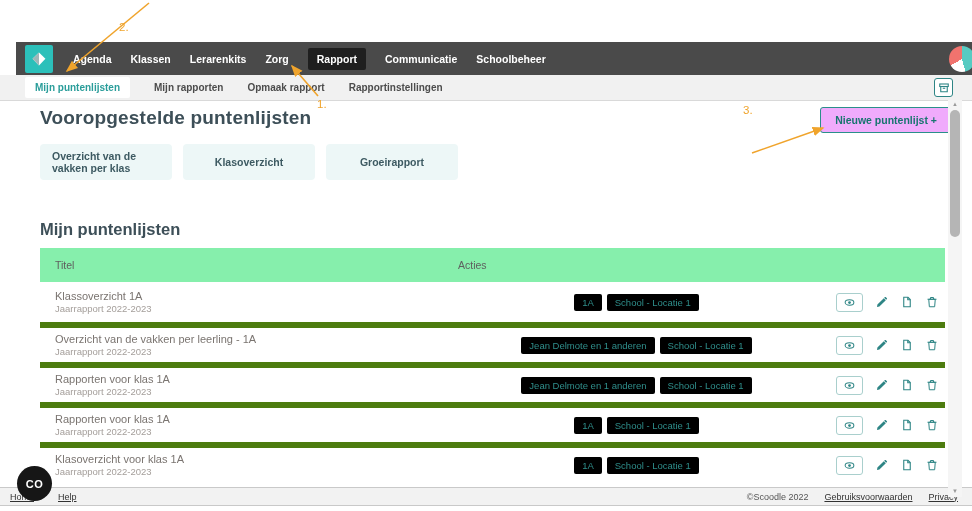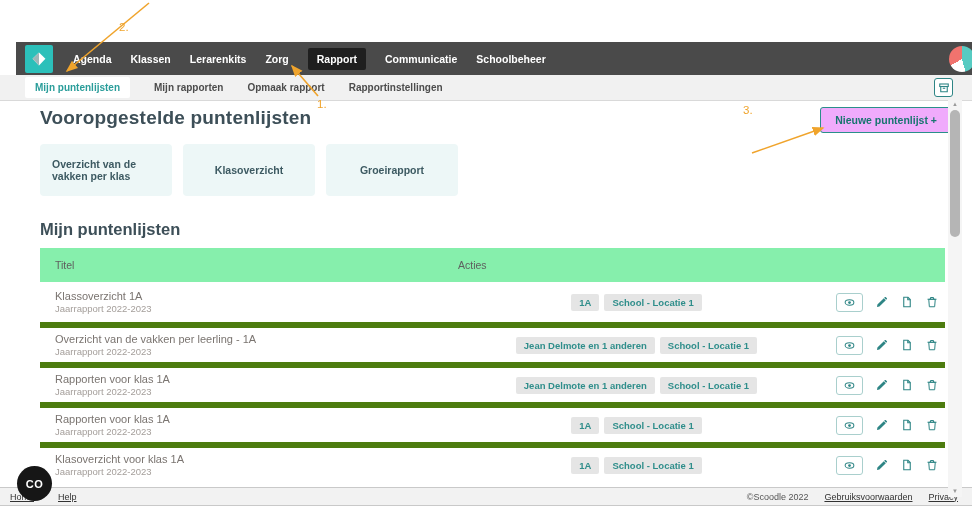--- a/index.html
+++ b/index.html
@@ -31,40 +31,40 @@
                  border:1px solid #2e8585; border-radius:3px; color:#2e8585; display:flex; align-items:center;
                  justify-content:center; cursor:pointer; padding:0; }
   .archive-btn .ic { width:12px; height:12px; }
 
   
   h1 { position:absolute; left:40px; top:107px; font-size:19px; font-weight:700; color:#3d4f58; letter-spacing:.2px; }
   .new-btn { position:absolute; right:20px; top:107px; background:#f0abfc; border:1px solid #2a8f8a; border-radius:3px;
              color:#17756f; font-size:10.5px; font-weight:600; padding:6px 14px; cursor:pointer;
              font-family:"Liberation Sans", sans-serif; }
   .cards { position:absolute; left:40px; top:144px; display:flex; gap:11px; }
-  .card { width:132px; height:52px; background:#edf7f7; border-radius:4px; color:#3d5a62; font-size:10.5px;
+  .card { width:132px; height:36px; background:#edf7f7; border-radius:4px; color:#3d5a62; font-size:10.5px;
           font-weight:600; display:flex; align-items:center; justify-content:center; text-align:center;
           padding:8px 12px; cursor:pointer; }
   .card.left-align { text-align:left; justify-content:flex-start; }
   h2 { position:absolute; left:40px; top:220px; font-size:16.5px; font-weight:700; color:#3d4f58; }
 
   
   .table { position:absolute; left:40px; top:248px; width:905px; }
   .t-head, .t-row { display:grid; grid-template-columns:403px 387px 1fr; align-items:center; }
   .t-head { background:#86efac; height:34px; }
   .th { font-size:10.5px; color:#5f5f5f; }
   .th.col-title { padding-left:15px; }
   .th.col-actions { padding-left:15px; }
   .t-row { height:40px; }
   .t-row + .t-row { border-top:6px solid #4d7c0f; }
   .cell.col-title { padding-left:15px; }
   .row-title { font-size:11px; color:#7a7470; line-height:14px; }
   .row-sub { font-size:9.5px; color:#a49e9a; line-height:12px; }
   .cell.col-content { display:flex; justify-content:center; gap:5px; }
-  .chip { background:#e5e5e5; color:#2f8e8b; font-size:9.5px; font-weight:700; padding:3px 8px;
+  .chip { background:#000000; color:#2f8e8b; font-size:9.5px; font-weight:400; padding:3px 8px;
           border-radius:2px; white-space:nowrap; }
   .cell.col-actions { display:flex; align-items:center; gap:13px; padding-left:6px; }
   .act { background:none; border:none; padding:0; color:#2e8585; cursor:pointer; display:flex; align-items:center; }
   .act .ic { width:12px; height:12px; }
   .act.boxed { border:1px solid #a9cfcd; border-radius:3px; padding:3px 6px; background:#fff; }
   .act.boxed .ic { width:13px; height:11px; }
 
   
   footer { position:absolute; left:0; top:487px; width:972px; height:19px; background:#f2f2f2;
            border-top:1px solid #c9c9c9; border-bottom:1px solid #c9c9c9; display:flex; align-items:center;

